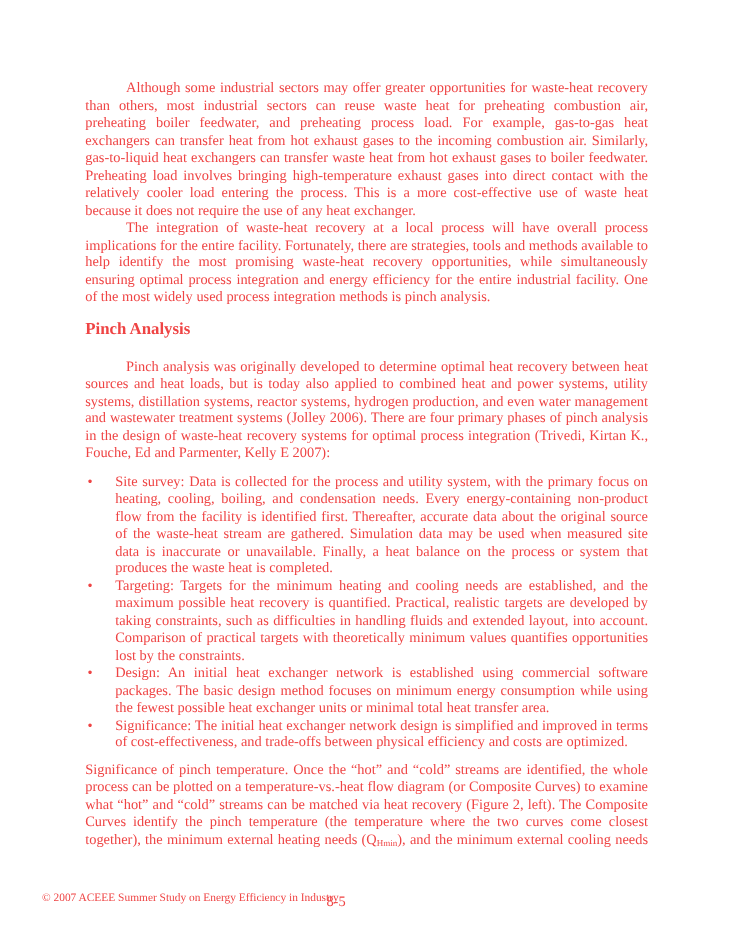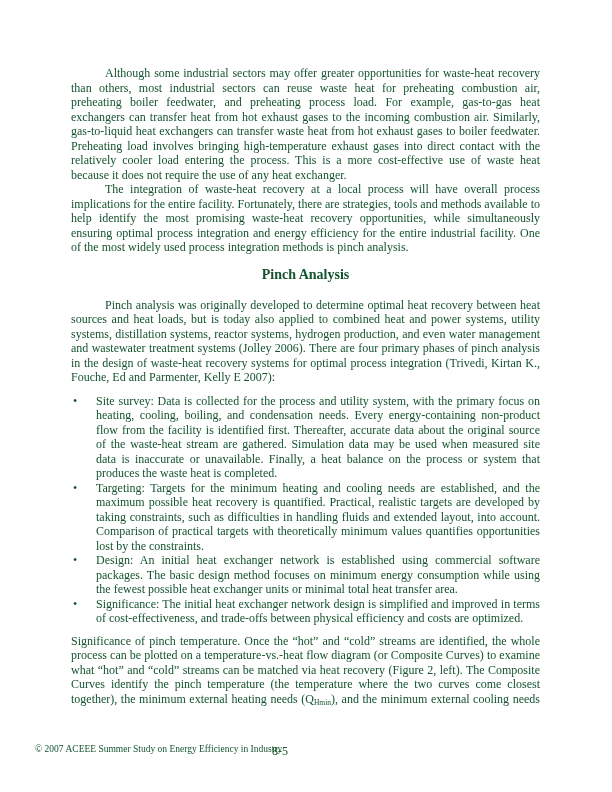--- a/index.html
+++ b/index.html
@@ -2,21 +2,21 @@
 <html><head>
 <meta charset="utf-8">
 <style>
   html, body { margin: 0; padding: 0; background: #9e9e9e; }
   .page {
     position: relative;
     width: 612px;
     height: 792px;
     margin: 0 auto;
     background: #ffffff;
-    color: #14532d;
+    color: #ef4444;
     font-family: "Liberation Serif", "DejaVu Serif", serif;
     font-size: 12px;
     line-height: 14.5px;
     overflow: hidden;
   }
   .body-text {
     position: absolute;
     left: 71px;
     top: 66px;
     width: 469px;
@@ -25,21 +25,21 @@
     margin: 0;
     text-align: justify;
   }
   .para.indent { text-indent: 34px; }
   .para.justify-last { text-align-last: justify; }
   .section-heading {
     font-size: 14px;
     line-height: 16px;
     font-weight: bold;
     margin: 12px 0 15px 0;
-    text-align: center;
+    text-align: left;
     font-family: Liberation Serif, serif;
   }
   .bullet-list {
     list-style: none;
     margin: 9px 0 0 0;
     padding: 0;
   }
   .bullet-item {
     position: relative;
     padding-left: 25px;

